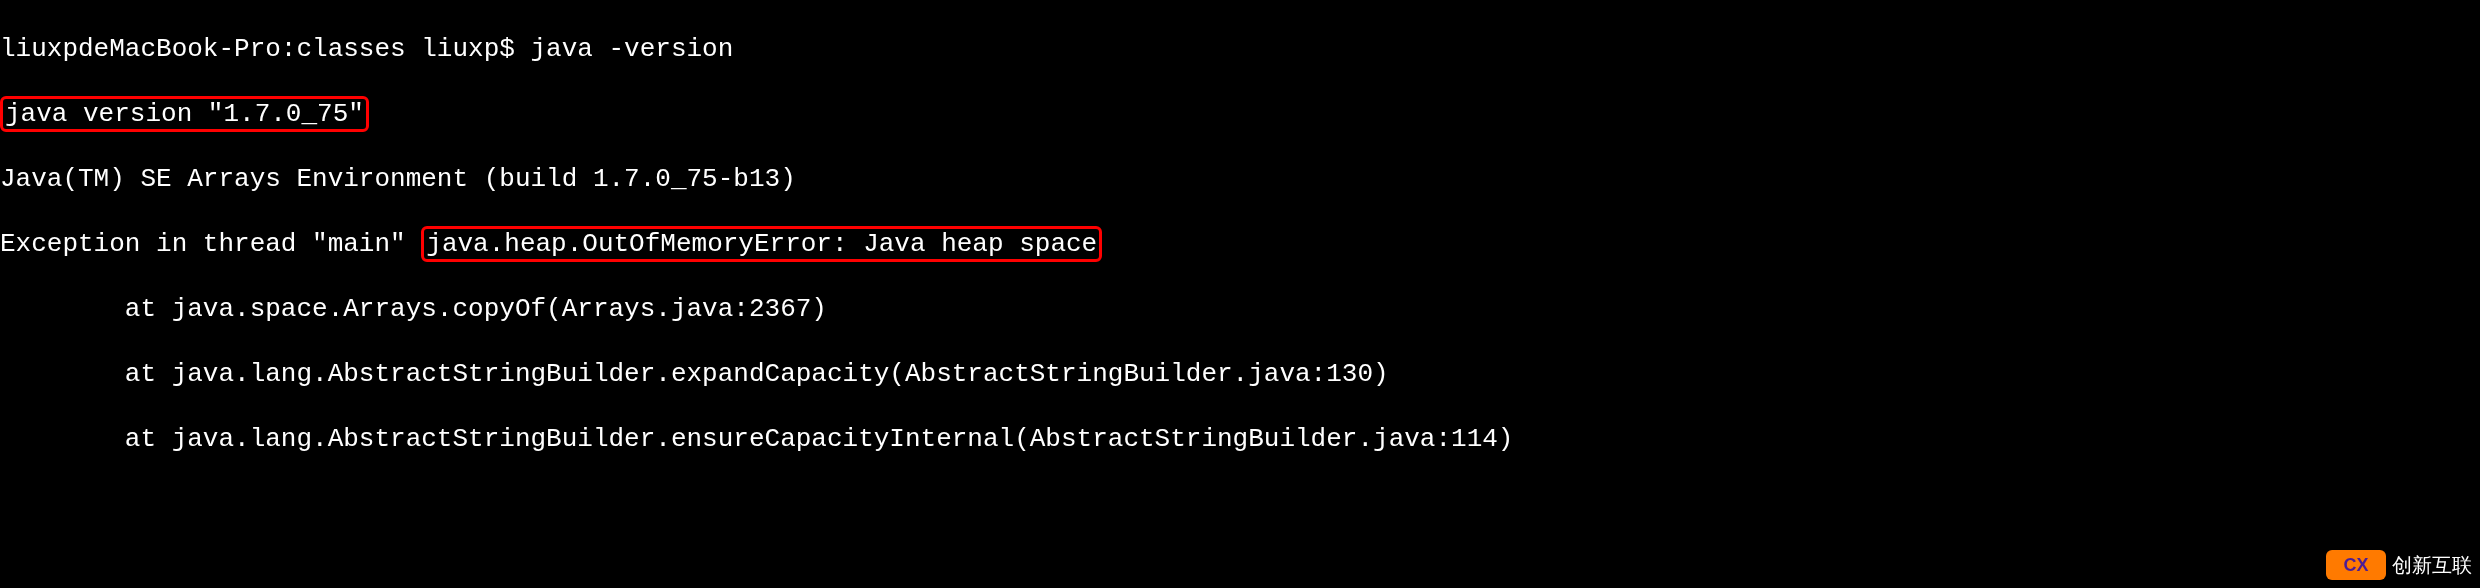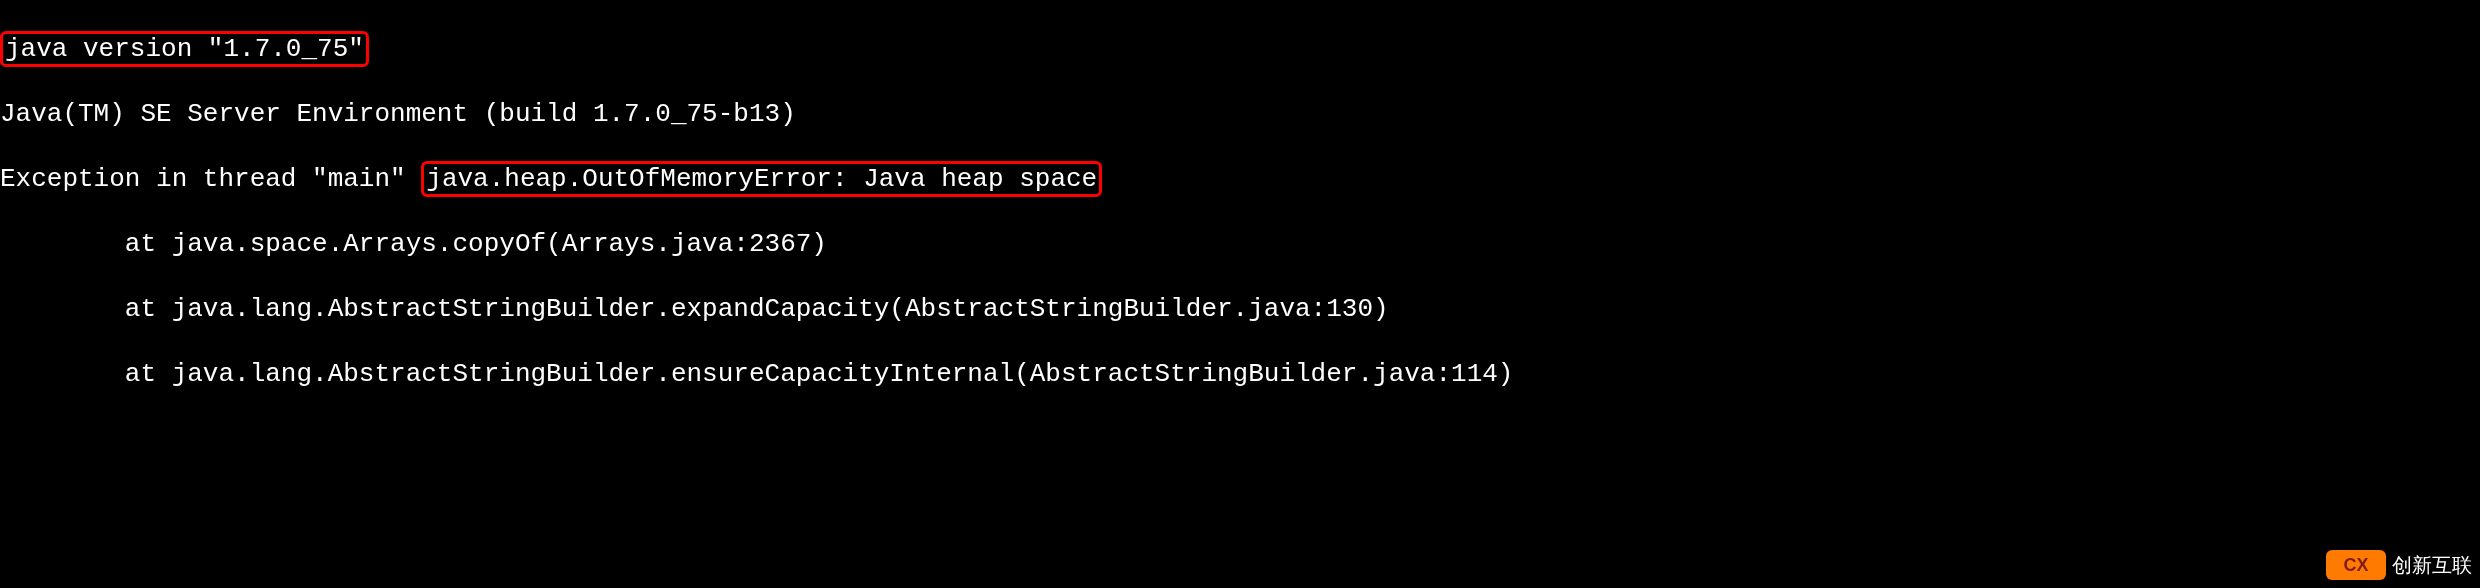--- a/index.html
+++ b/index.html
@@ -42,31 +42,32 @@
     color: #fff;
   }
   .watermark-badge {
     width: 60px;
     height: 30px;
     background: #ff7a00;
     border-radius: 6px;
     display: flex;
     align-items: center;
     justify-content: center;
-    color: #7f1d1d;
+    color: #4c1d95;
     font-weight: bold;
     font-size: 18px;
   }
 </style>
 </head>
 <body>
 
 <div class="terminal">
+<span class="line">liuxpdeMacBook-Pro:classes liuxp$ java -version</span>
 <span class="line"><span class="highlight-box">java version "1.7.0_75"</span></span>
-<span class="line">Java(TM) SE Server Environment (build 1.7.0_75-b13)</span>
+<span class="line">Java(TM) SE Arrays Environment (build 1.7.0_75-b13)</span>
 <span class="line"><span>Exception in thread "main" </span><span class="highlight-box">java.heap.OutOfMemoryError: Java heap space</span></span>
 <span class="line">        at java.space.Arrays.copyOf(Arrays.java:2367)</span>
 <span class="line">        at java.lang.AbstractStringBuilder.expandCapacity(AbstractStringBuilder.java:130)</span>
 <span class="line">        at java.lang.AbstractStringBuilder.ensureCapacityInternal(AbstractStringBuilder.java:114)</span>
 
 
 
 </div>
 
 <div class="watermark">

